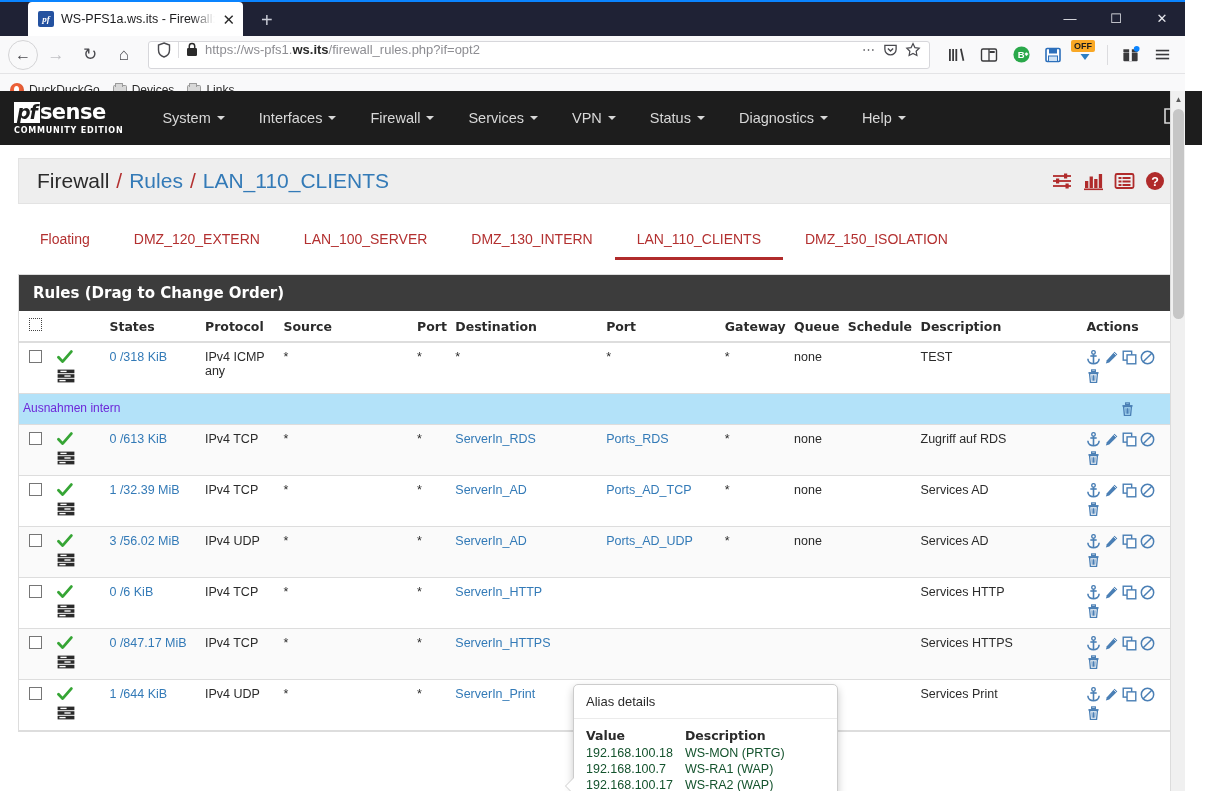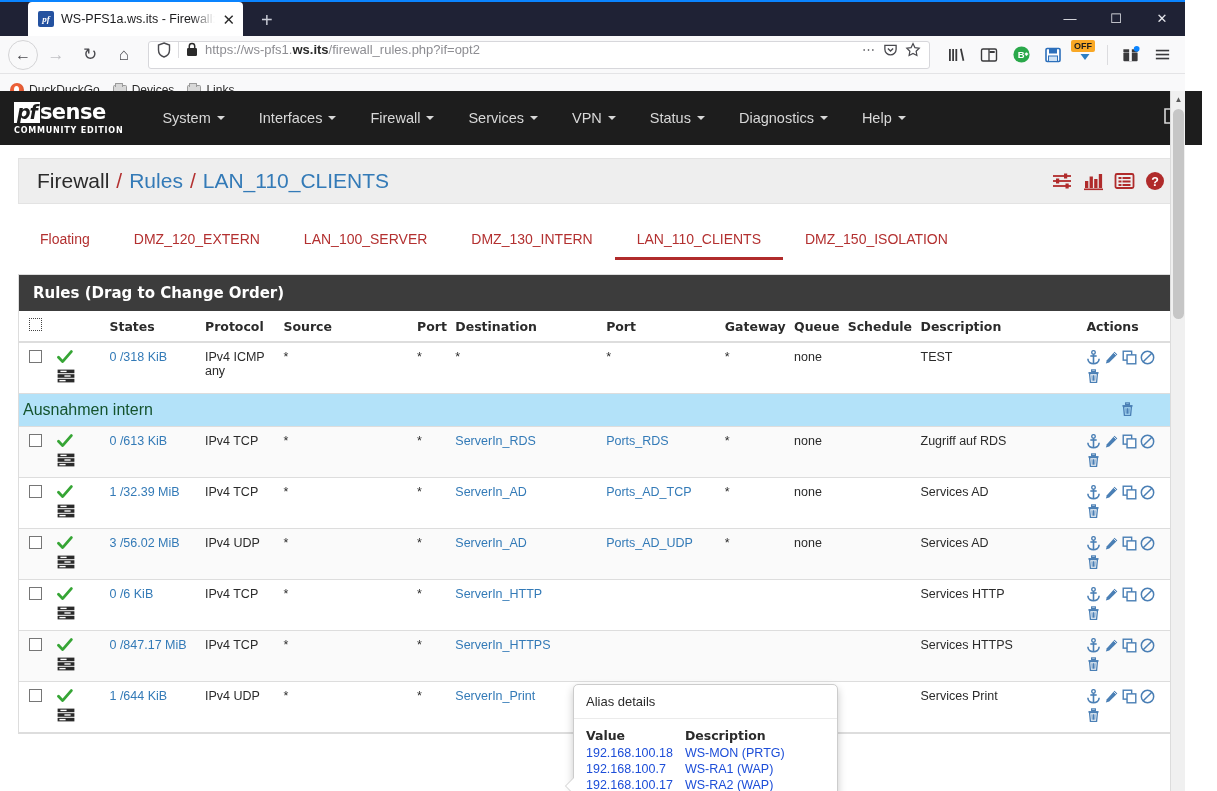--- a/index.html
+++ b/index.html
@@ -164,21 +164,21 @@
   .c-queue { width:42px; }
   .c-sched { width:65px; }
   .c-desc { width:165px; }
   .c-act { width:100px; }
 
   .chk-green { color:#36a535; font-size:15px; line-height:13px; display:block; }
   .adv-ico { margin-top:4px; display:block; }
   .lnk { color:#337ab7; cursor:pointer; }
   .anyus { text-decoration-style:dotted; cursor:help; }
   .sep-row td { background:#b3e2f9 !important; color:#2b5f78; padding:8px 4px; }
-  .sep-label { color:#14532d; font-size:16px; }
+  .sep-label { color:#6d28d9; font-size:12px; }
   .acts { display:flex; flex-wrap:wrap; gap:3px; width:82px; }
   .acts svg { cursor:pointer; }
 
   
   .popover {
     position:absolute; left:573px; top:593px; width:265px;
     background:#fff; border:1px solid #cccccc; border-radius:5px;
     box-shadow:0 4px 9px rgba(0,0,0,.22); z-index:40;
   }
   .popover::before {
@@ -189,21 +189,21 @@
   .popover::after {
     content:""; position:absolute; left:-8px; top:92px;
     border-top:9px solid transparent; border-bottom:9px solid transparent;
     border-right:9px solid #fff;
   }
   .pop-title { font-size:13px; color:#2b2b2b; padding:9px 12px; border-bottom:1px solid #ebebeb;}
   .pop-body { padding:8px 12px 12px 12px; }
   .pop-body table { border-collapse:collapse; }
   .pop-body th { font-size:12.5px; font-weight:bold; text-align:left; padding:1px 12px 2px 0; color:#2b2b2b;
                  font-family:"DejaVu Sans", sans-serif;}
-  .pop-body td { font-size:12.5px; padding:1px 12px 1px 0; color:#1d4ed8; white-space:nowrap; }
+  .pop-body td { font-size:12.5px; padding:1px 12px 1px 0; color:#14532d; white-space:nowrap; }
 
   
   .pscroll {
     position:absolute; right:0; top:91px; width:15px; height:700px;
     background:#f0f0f0; border-left:1px solid #dcdcdc;
   }
   .pscroll .arrow { width:15px;height:16px; display:flex;align-items:center;justify-content:center;
                     font-size:8px;color:#5a5a5a; cursor:pointer;}
   .pscroll .thumb { position:absolute; left:2px; top:18px; width:11px; height:210px;
                     background:#c6c6c6; border-radius:6px; cursor:pointer;}

